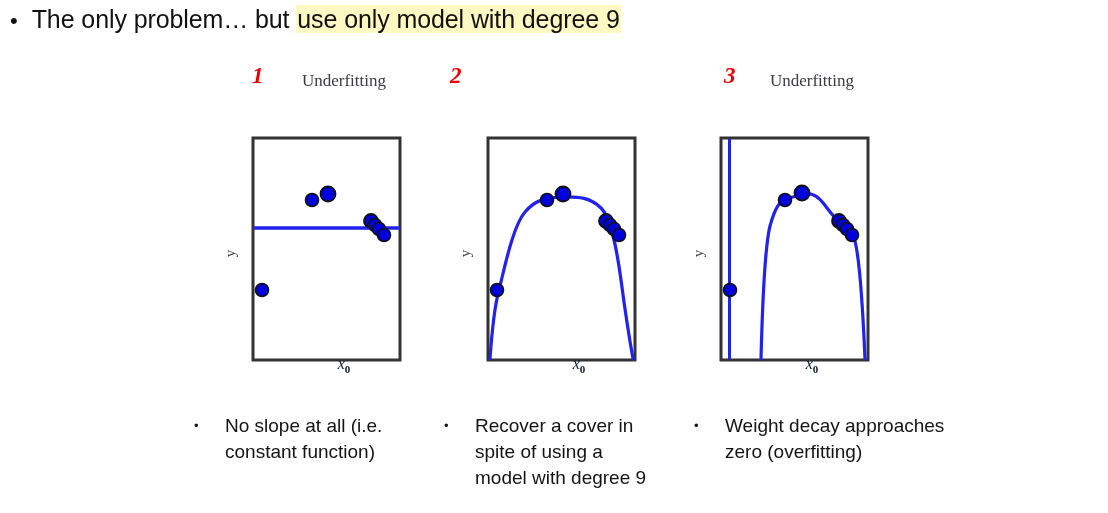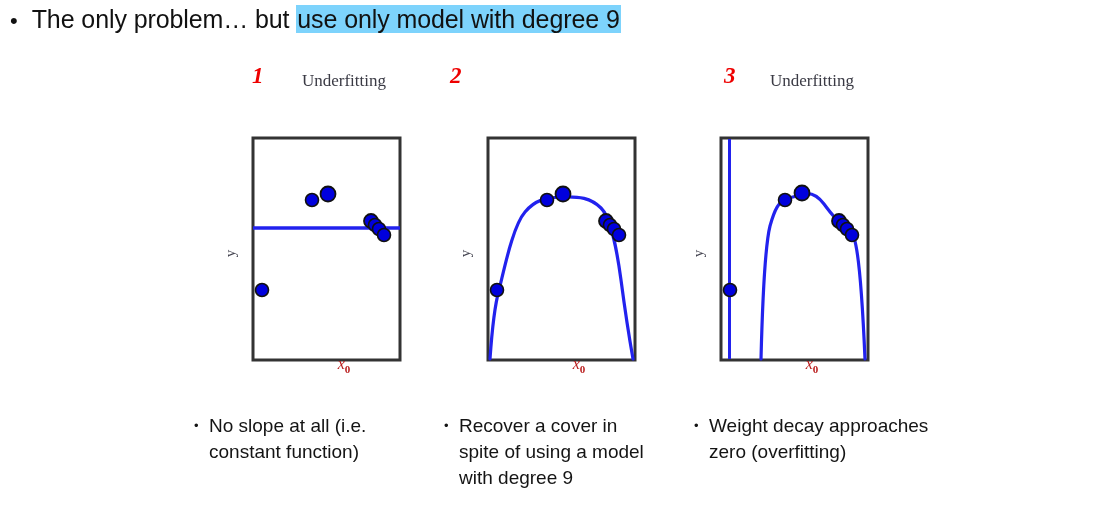--- a/index.html
+++ b/index.html
@@ -31,21 +31,21 @@
     line-height: 1;
     color: #111;
   }
   #title-bullet .title-text {
     font-size: 25px;
     line-height: 1.2;
     letter-spacing: -0.1px;
     white-space: nowrap;
   }
   .hl {
-    background: #7dd3fc;
+    background: #fef9c3;
     padding: 0 1px;
     text-align: right;
   }
 
   
   #figure-area {
     position: absolute;
     left: 0;
     top: 70px;
     width: 1108px;
@@ -118,21 +118,21 @@
   }
   .axis-x-label {
     position: absolute;
     left: 0;
     top: 225px;
     width: 260px;
     text-align: center;
     font-family: "Liberation Serif", serif;
     font-style: italic;
     font-size: 16px;
-    color: #b91c1c;
+    color: #0f172a;
   }
   .axis-x-label sub {
     font-style: normal;
     font-weight: bold;
     font-size: 11px;
   }
 
   
   #captions {
     position: absolute;
@@ -149,21 +149,21 @@
     color: #141414;
   }
   .caption .cap-bullet {
     position: absolute;
     left: 0;
     top: 0;
     font-size: 13px;
   }
   .caption .cap-text {
     display: block;
-    margin-left: 15px;
+    margin-left: 31px;
   }
   .caption-1 { left: 194px; width: 195px; text-align: left; }
   .caption-2 { left: 444px; width: 210px; }
   .caption-3 { left: 694px; width: 260px; }
 </style>
 </head>
 <body>
 
 <div id="title-bullet">
   <span class="bullet-dot">•</span>

